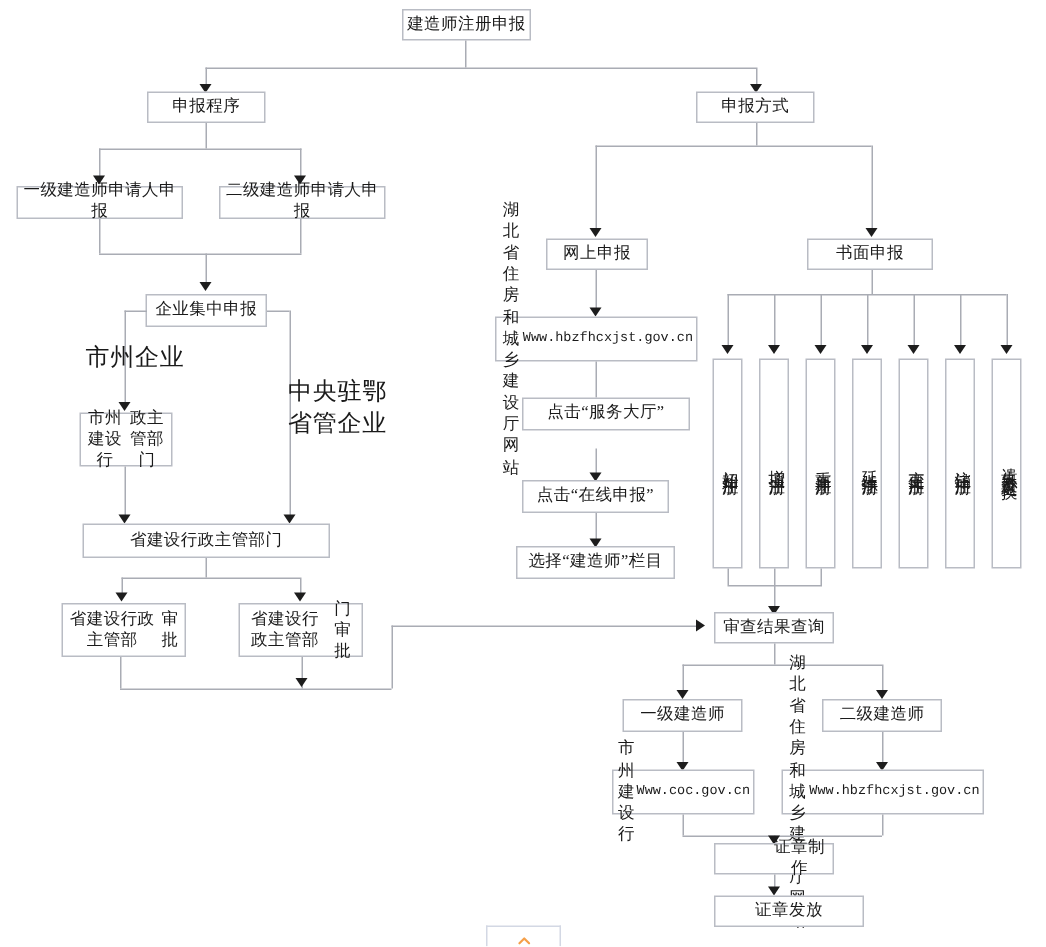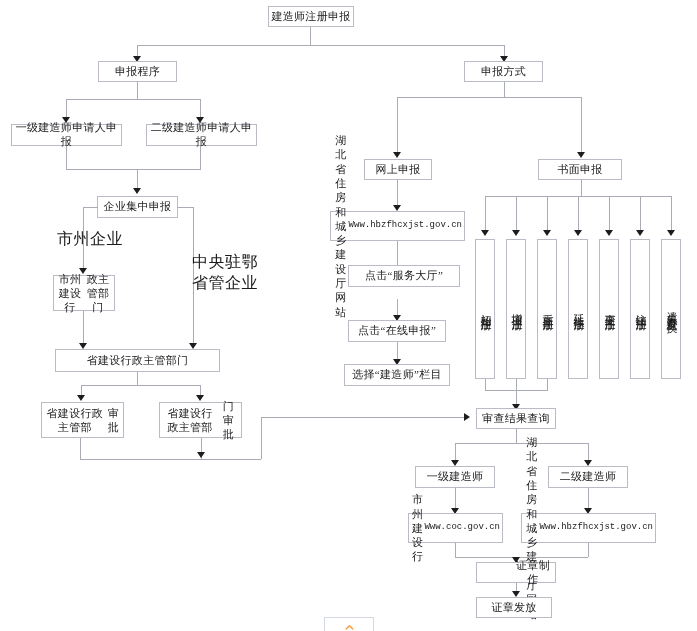--- a/index.html
+++ b/index.html
@@ -325,21 +325,21 @@
   <div class="ln v" style="left:516px; top:557px; height:8px;"></div>
   <div class="arrow-d" style="left:512px; top:557px;"></div>
 
   <div class="node" style="left:476px; top:562px; width:80px; height:21px;padding-left:36px;">
     <span>证章制作</span>
   </div>
 
   <div class="ln v" style="left:516px; top:583px; height:10px;"></div>
   <div class="arrow-d" style="left:512px; top:591px;"></div>
 
-  <div class="node" style="left:476px; top:597px; width:76px; height:21px;">
+  <div class="node" style="left:476px; top:597px; width:100px; height:21px;">
     <span>证章发放</span>
   </div>
 
   <div class="back-to-top" style="left:324px; top:617px; width:50px; height:14px;">
     <svg class="chev" viewBox="0 0 24 24">
       <path d="M5 15 L12 8 L19 15" fill="none" stroke="#f5a04a" stroke-width="3.2" stroke-linecap="round" stroke-linejoin="round"></path>
     </svg>
   </div>
 
 </div>

